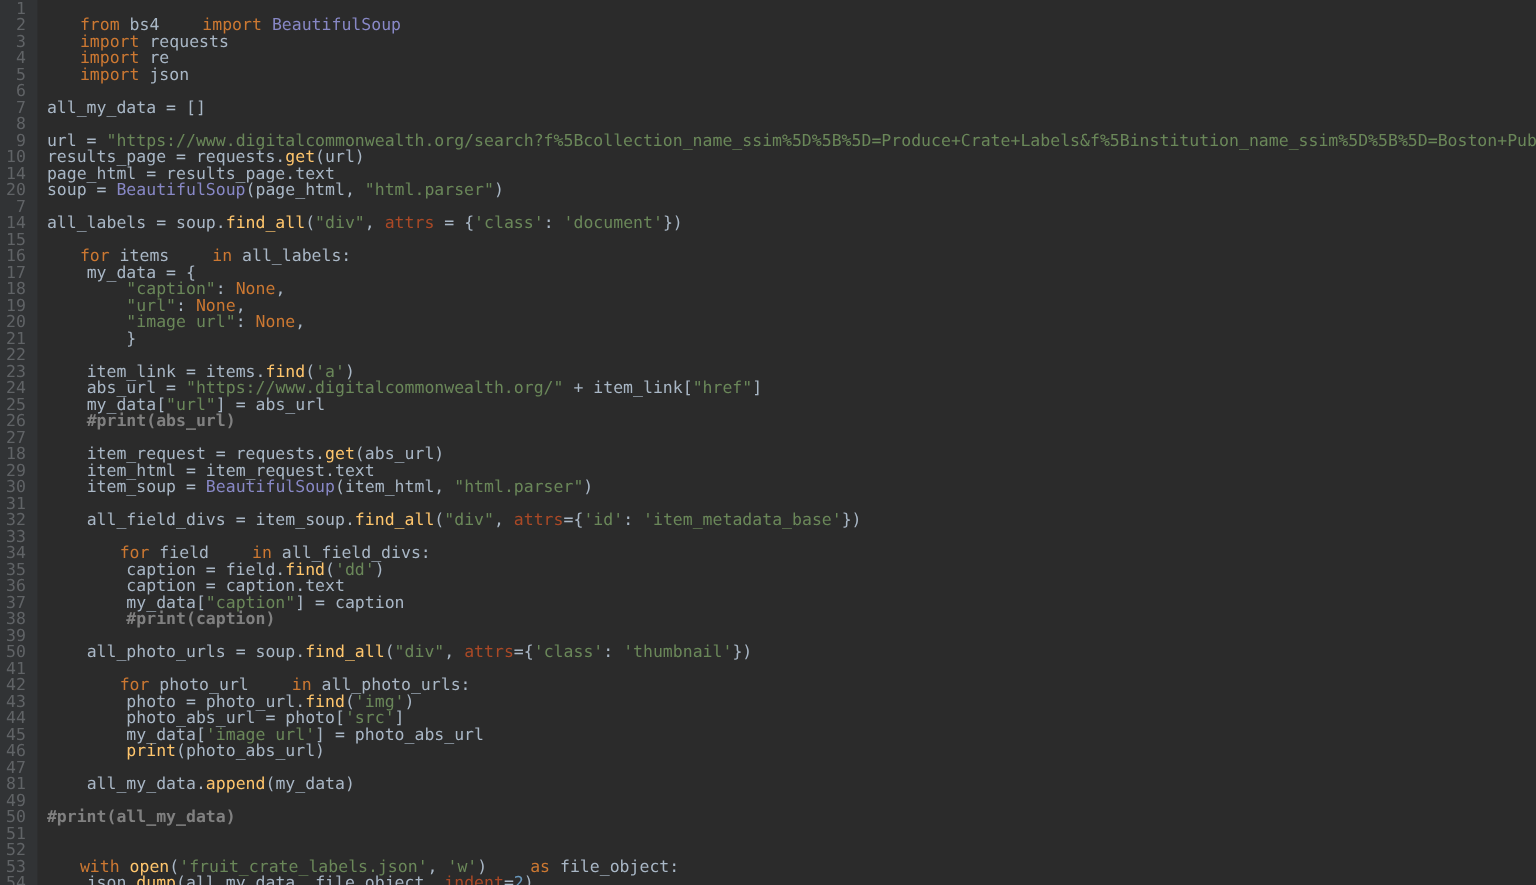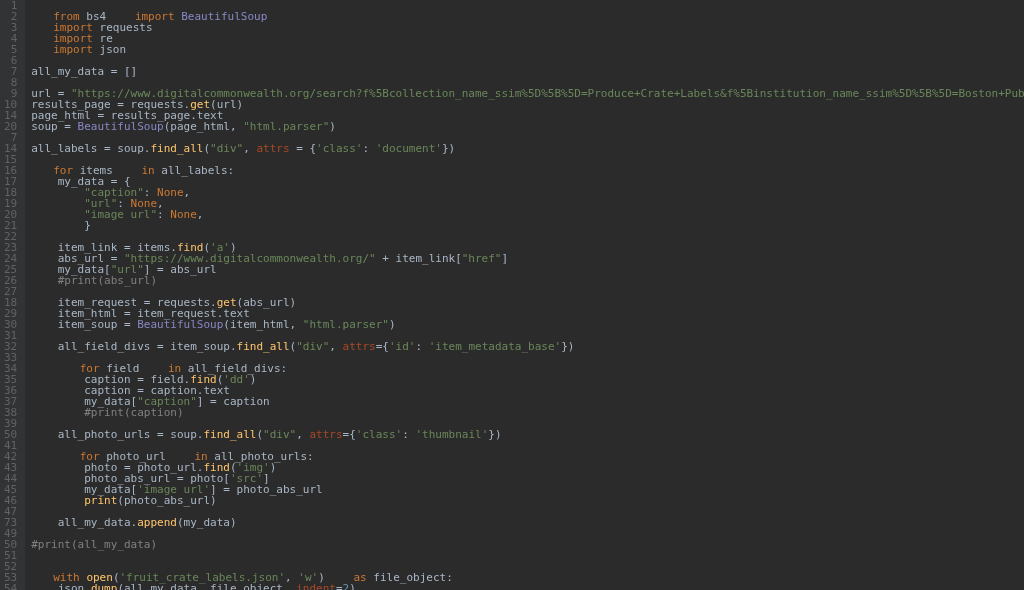--- a/index.html
+++ b/index.html
@@ -32,21 +32,21 @@
   .line { height: 11px; line-height: 11px; }
   .gl { height: 11px; line-height: 11px; }
   
   .kw { color: #cc7832; margin-left: 22px; }
   .str { color: #6a8759; }       
   .num { color: #6897bb; }       
   .fn { color: #ffc66d; }
   .bsoup { color: #8888c6; }     
   .none { color: #cc7832; }      
   .attrkw { color: #aa4926; } 
-  .cmt { color: #808080; }       
+  .cmt { color: #808080; font-weight: bold; }       
   .id { color: #a9b7c6; }
 </style>
 </head>
 <body>
 
 <div class="editor">
   <div class="gutter" id="gutter">
       <div class="gl">1</div>
       <div class="gl">2</div>
       <div class="gl">3</div>
@@ -87,21 +87,21 @@
       <div class="gl">38</div>
       <div class="gl">39</div>
       <div class="gl">50</div>
       <div class="gl">41</div>
       <div class="gl">42</div>
       <div class="gl">43</div>
       <div class="gl">44</div>
       <div class="gl">45</div>
       <div class="gl">46</div>
       <div class="gl">47</div>
-      <div class="gl">73</div>
+      <div class="gl">81</div>
       <div class="gl">49</div>
       <div class="gl">50</div>
       <div class="gl">51</div>
       <div class="gl">52</div>
       <div class="gl">53</div>
       <div class="gl">54</div>
     </div>
   <div class="code" id="code"><div class="line">&nbsp;</div><div class="line"><span class="kw">from</span><span class="id"> bs4 </span><span class="kw">import</span><span class="id"> </span><span class="bsoup">BeautifulSoup</span></div><div class="line"><span class="kw">import</span><span class="id"> requests</span></div><div class="line"><span class="kw">import</span><span class="id"> re</span></div><div class="line"><span class="kw">import</span><span class="id"> json</span></div><div class="line">&nbsp;</div><div class="line"><span class="id">all_my_data = []</span></div><div class="line">&nbsp;</div><div class="line"><span class="id">url = </span><span class="str">"https://www.digitalcommonwealth.org/search?f%5Bcollection_name_ssim%5D%5B%5D=Produce+Crate+Labels&amp;f%5Binstitution_name_ssim%5D%5B%5D=Boston+Public+Library&amp;per_page=50"</span></div><div class="line"><span class="id">results_page = requests.</span><span class="fn">get</span><span class="id">(url)</span></div><div class="line"><span class="id">page_html = results_page.text</span></div><div class="line"><span class="id">soup = </span><span class="bsoup">BeautifulSoup</span><span class="id">(page_html, </span><span class="str">"html.parser"</span><span class="id">)</span></div><div class="line">&nbsp;</div><div class="line"><span class="id">all_labels = soup.</span><span class="fn">find_all</span><span class="id">(</span><span class="str">"div"</span><span class="id">, </span><span class="attrkw">attrs</span><span class="id"> = {</span><span class="str">'class'</span><span class="id">: </span><span class="str">'document'</span><span class="id">})</span></div><div class="line">&nbsp;</div><div class="line"><span class="kw">for</span><span class="id"> items </span><span class="kw">in</span><span class="id"> all_labels:</span></div><div class="line"><span>    </span><span class="id">my_data = {</span></div><div class="line"><span>        </span><span class="str">"caption"</span><span class="id">: </span><span class="none">None</span><span class="id">,</span></div><div class="line"><span>        </span><span class="str">"url"</span><span class="id">: </span><span class="none">None</span><span class="id">,</span></div><div class="line"><span>        </span><span class="str">"image url"</span><span class="id">: </span><span class="none">None</span><span class="id">,</span></div><div class="line"><span>        </span><span class="id">}</span></div><div class="line">&nbsp;</div><div class="line"><span>    </span><span class="id">item_link = items.</span><span class="fn">find</span><span class="id">(</span><span class="str">'a'</span><span class="id">)</span></div><div class="line"><span>    </span><span class="id">abs_url = </span><span class="str">"https://www.digitalcommonwealth.org/"</span><span class="id"> + item_link[</span><span class="str">"href"</span><span class="id">]</span></div><div class="line"><span>    </span><span class="id">my_data[</span><span class="str">"url"</span><span class="id">] = abs_url</span></div><div class="line"><span>    </span><span class="cmt">#print(abs_url)</span></div><div class="line">&nbsp;</div><div class="line"><span>    </span><span class="id">item_request = requests.</span><span class="fn">get</span><span class="id">(abs_url)</span></div><div class="line"><span>    </span><span class="id">item_html = item_request.text</span></div><div class="line"><span>    </span><span class="id">item_soup = </span><span class="bsoup">BeautifulSoup</span><span class="id">(item_html, </span><span class="str">"html.parser"</span><span class="id">)</span></div><div class="line">&nbsp;</div><div class="line"><span>    </span><span class="id">all_field_divs = item_soup.</span><span class="fn">find_all</span><span class="id">(</span><span class="str">"div"</span><span class="id">, </span><span class="attrkw">attrs</span><span class="id">={</span><span class="str">'id'</span><span class="id">: </span><span class="str">'item_metadata_base'</span><span class="id">})</span></div><div class="line">&nbsp;</div><div class="line"><span>    </span><span class="kw">for</span><span class="id"> field </span><span class="kw">in</span><span class="id"> all_field_divs:</span></div><div class="line"><span>        </span><span class="id">caption = field.</span><span class="fn">find</span><span class="id">(</span><span class="str">'dd'</span><span class="id">)</span></div><div class="line"><span>        </span><span class="id">caption = caption.text</span></div><div class="line"><span>        </span><span class="id">my_data[</span><span class="str">"caption"</span><span class="id">] = caption</span></div><div class="line"><span>        </span><span class="cmt">#print(caption)</span></div><div class="line">&nbsp;</div><div class="line"><span>    </span><span class="id">all_photo_urls = soup.</span><span class="fn">find_all</span><span class="id">(</span><span class="str">"div"</span><span class="id">, </span><span class="attrkw">attrs</span><span class="id">={</span><span class="str">'class'</span><span class="id">: </span><span class="str">'thumbnail'</span><span class="id">})</span></div><div class="line">&nbsp;</div><div class="line"><span>    </span><span class="kw">for</span><span class="id"> photo_url </span><span class="kw">in</span><span class="id"> all_photo_urls:</span></div><div class="line"><span>        </span><span class="id">photo = photo_url.</span><span class="fn">find</span><span class="id">(</span><span class="str">'img'</span><span class="id">)</span></div><div class="line"><span>        </span><span class="id">photo_abs_url = photo[</span><span class="str">'src'</span><span class="id">]</span></div><div class="line"><span>        </span><span class="id">my_data[</span><span class="str">'image url'</span><span class="id">] = photo_abs_url</span></div><div class="line"><span>        </span><span class="fn">print</span><span class="id">(photo_abs_url)</span></div><div class="line">&nbsp;</div><div class="line"><span>    </span><span class="id">all_my_data.</span><span class="fn">append</span><span class="id">(my_data)</span></div><div class="line">&nbsp;</div><div class="line"><span class="cmt">#print(all_my_data)</span></div><div class="line">&nbsp;</div><div class="line">&nbsp;</div><div class="line"><span class="kw">with</span><span class="id"> </span><span class="fn">open</span><span class="id">(</span><span class="str">'fruit_crate_labels.json'</span><span class="id">, </span><span class="str">'w'</span><span class="id">) </span><span class="kw">as</span><span class="id"> file_object:</span></div><div class="line"><span>    </span><span class="id">json.</span><span class="fn">dump</span><span class="id">(all_my_data, file_object, </span><span class="attrkw">indent</span><span class="id">=</span><span class="num">2</span><span class="id">)</span></div></div>
 </div>
 

